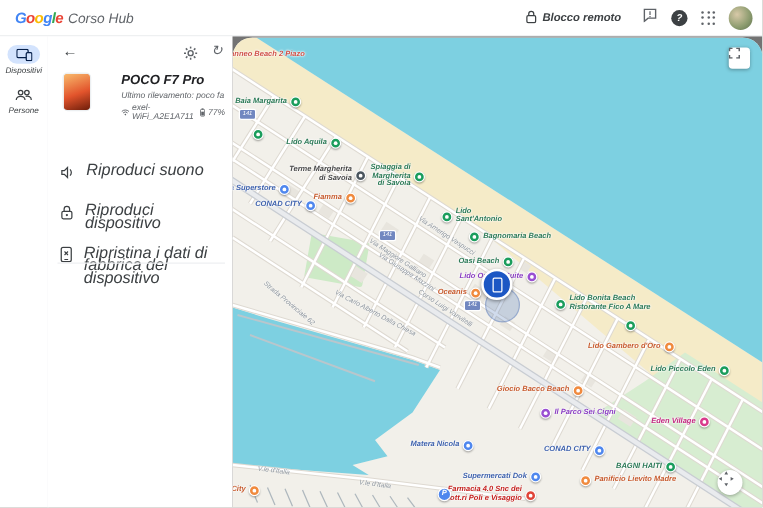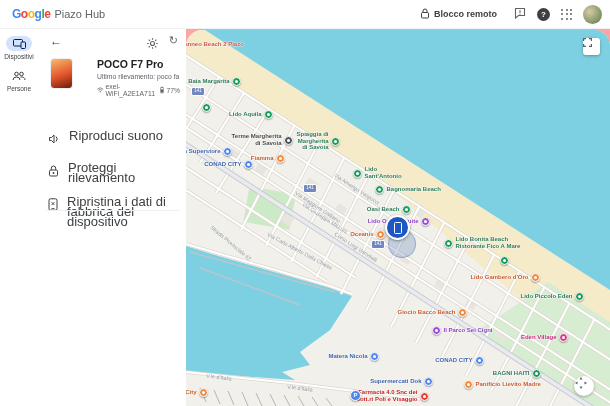--- a/index.html
+++ b/index.html
@@ -1,17 +1,17 @@
 <!DOCTYPE html>
 <html><head>
 <meta charset="utf-8">
 <style>
   html,body{margin:0;padding:0;}
-  .app{position:relative;width:610px;height:406px;background:#fca5a5;overflow:hidden;
-       font-family:"Liberation Sans",sans-serif;color:#202124;}
+  .app{position:relative;width:610px;height:406px;background:#737373;overflow:hidden;
+       font-family:"Liberation Sans",sans-serif;color:#202124;font-style:italic;}
   
   .header{position:absolute;left:0;top:0;width:610px;height:28px;background:#fff;
           border-bottom:1px solid #eef0f1;display:flex;align-items:center;z-index:30;}
   .logo{display:flex;align-items:baseline;margin-left:12px;gap:4px;}
   .logo .g{font-size:12px;font-weight:bold;letter-spacing:-0.5px;}
   .logo .g span{display:inline;}
   .logo .prod{font-size:11px;color:#5f6368;}
   .hdr-right{position:absolute;right:8px;top:0;height:28px;display:flex;align-items:center;gap:11px;}
   .remote-lock{display:flex;align-items:center;gap:4px;font-size:9px;color:#3c4043;font-weight:bold;
                padding:3px 6px;border-radius:10px;cursor:pointer;}
@@ -89,21 +89,21 @@
   .dpad-btn{right:16px;bottom:10px;width:20px;height:20px;border-radius:50%;}
 </style>
 </head>
 <body>
 
 <div class="app">
 
   <div class="header">
     <div class="logo">
       <span class="g"><span style="color:#4285F4">G</span><span style="color:#EA4335">o</span><span style="color:#FBBC04">o</span><span style="color:#4285F4">g</span><span style="color:#34A853">l</span><span style="color:#EA4335">e</span></span>
-      <span class="prod">Piazo Hub</span>
+      <span class="prod">Corso Hub</span>
     </div>
     <div class="hdr-right">
       <div class="remote-lock">
         <span class="ic">
           <svg width="10" height="11" viewBox="0 0 10 11">
               <rect x="1.5" y="4.5" width="7" height="5.5" rx="1" fill="none" stroke="#3c4043"></rect>
               <path d="M3 4.5 V3 a2 2 0 0 1 4 0 V4.5" fill="none" stroke="#3c4043"></path>
             </svg>
         </span>
         <span>Blocco remoto</span>
@@ -206,21 +206,21 @@
         <span class="a-label">Riproduci suono</span>
       </div>
       <div class="action">
         <span class="a-icon">
           <svg width="11" height="12" viewBox="0 0 11 12">
               <rect x="1.5" y="5" width="8" height="6" rx="1.2" fill="none" stroke="#3c4043" stroke-width="1"></rect>
               <path d="M3.3 5 V3.2 a2.2 2.2 0 0 1 4.4 0 V5" fill="none" stroke="#3c4043" stroke-width="1"></path>
               <circle cx="5.5" cy="8" r="0.9" fill="#3c4043"></circle>
             </svg>
         </span>
-        <span class="a-label">Proteggi rilevamento</span>
+        <span class="a-label">Riproduci dispositivo</span>
       </div>
       <div class="action">
         <span class="a-icon">
           <svg width="10" height="13" viewBox="0 0 10 13">
               <rect x="1" y="0.8" width="8" height="11.4" rx="1.5" fill="none" stroke="#3c4043" stroke-width="1"></rect>
               <line x1="3.5" y1="10.6" x2="6.5" y2="10.6" stroke="#3c4043" stroke-width="0.9"></line>
               <line x1="3.6" y1="4.2" x2="6.4" y2="7" stroke="#3c4043" stroke-width="0.9"></line>
               <line x1="6.4" y1="4.2" x2="3.6" y2="7" stroke="#3c4043" stroke-width="0.9"></line>
             </svg>
         </span>

